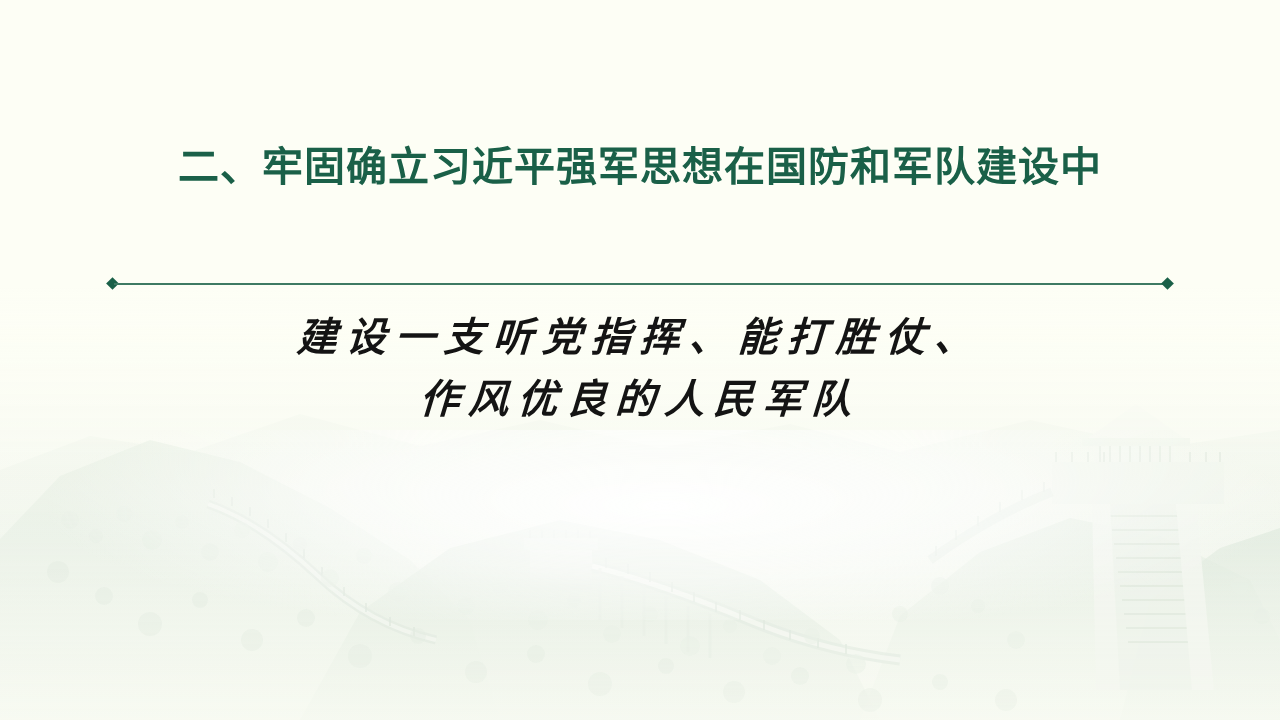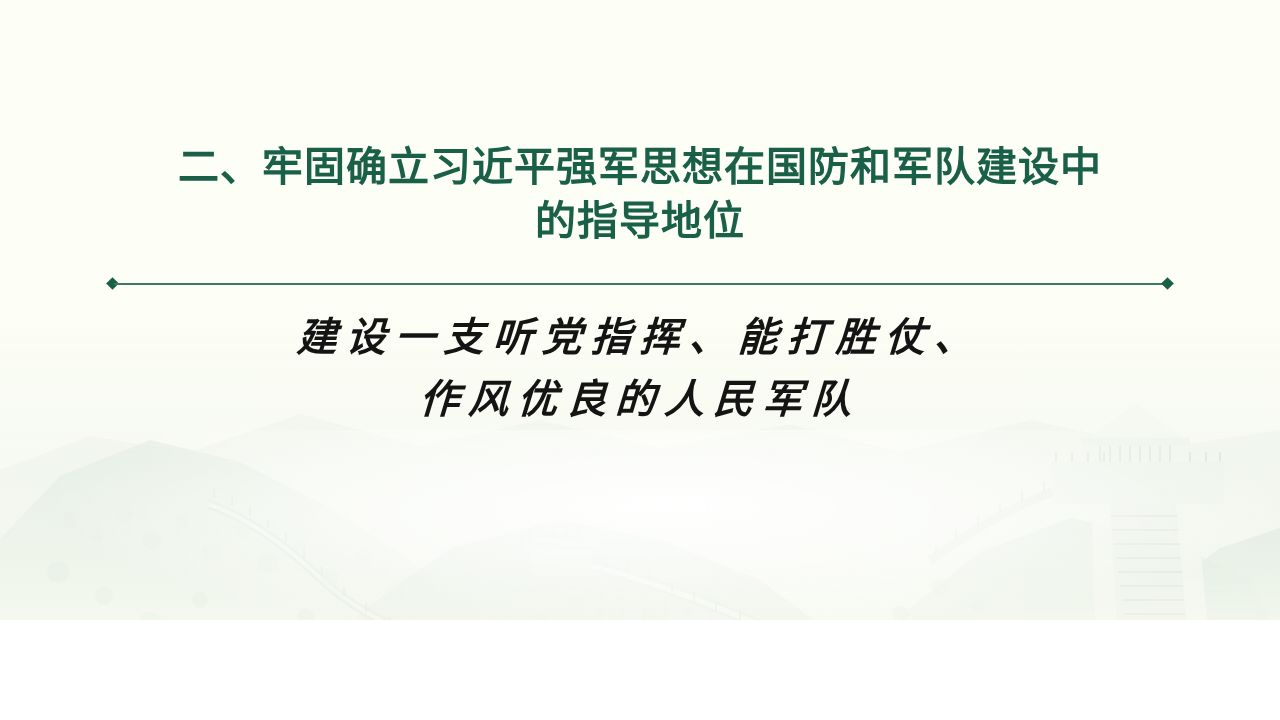--- a/index.html
+++ b/index.html
@@ -4,21 +4,21 @@
 <title>Slide</title>
 <style>
   html, body {
     margin: 0;
     padding: 0;
     background: #ffffff;
   }
   .slide {
     position: relative;
     width: 1280px;
-    height: 620px;
+    height: 720px;
     overflow: hidden;
     background: #fdba74;
     font-family: "Liberation Sans", "DejaVu Sans", sans-serif;
   }
 
   
   .bg-art {
     position: absolute;
     inset: 0;
     pointer-events: none;
@@ -343,21 +343,20 @@
       </g>
     </svg>
   </div>
   <div class="bg-wash"></div>
   <div class="bg-mist"></div>
 
   <div class="content">
 
     <div class="title-block">
       <div class="title-line">二、牢固确立习近平强军思想在国防和军队建设中</div>
-      <div class="title-line">的指导地位</div>
     </div>
 
     <div class="divider">
       <span class="node left"></span>
       <span class="rule"></span>
       <span class="node right"></span>
     </div>
 
     <div class="subtitle-block">
       <div class="subtitle-line">建设一支听党指挥、能打胜仗、</div>

